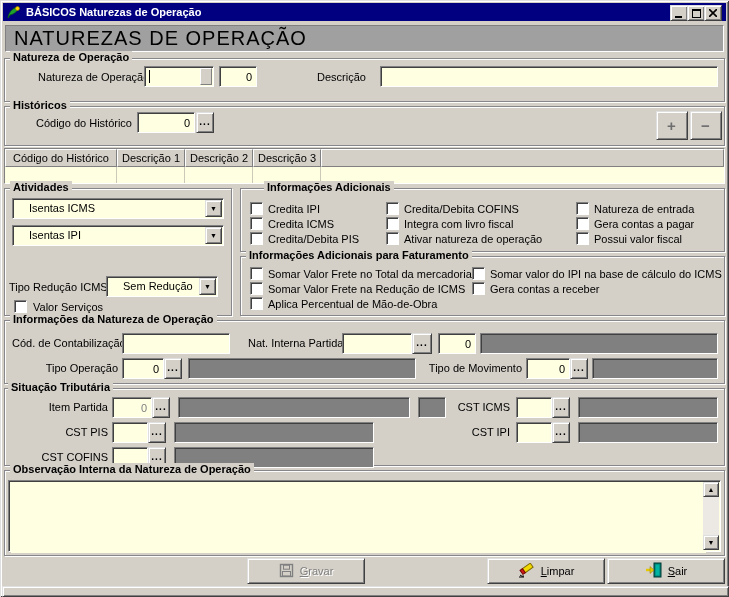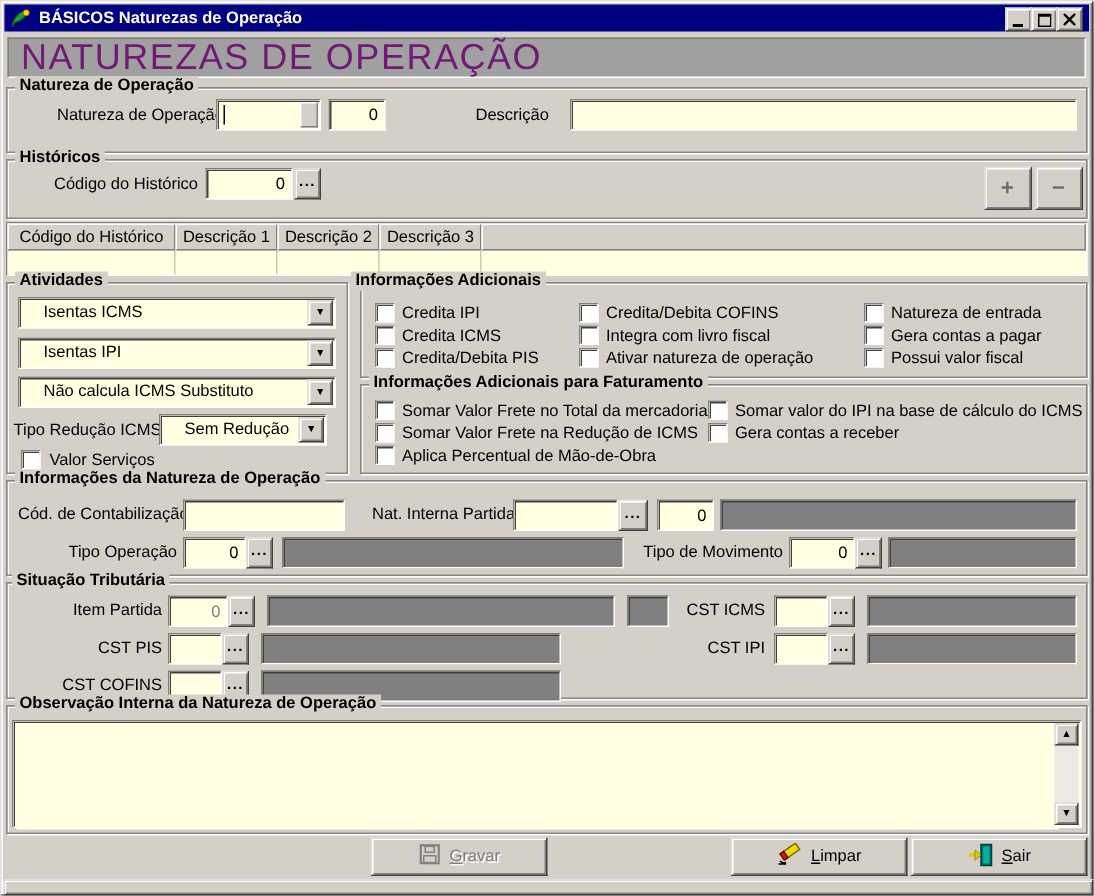--- a/index.html
+++ b/index.html
@@ -16,21 +16,21 @@
   .appicon { margin-left:3px; width:16px; height:14px; display:inline-flex; }
   .ttl { color:#fff; font-weight:bold; margin-left:4px; white-space:nowrap; }
   .wbtn { position:absolute; top:2px; width:16px; height:14px; background:#d4d0c8;
     border:1px solid; border-color:#dfdfdf #404040 #404040 #dfdfdf;
     box-shadow: inset 1px 1px 0 #fff, inset -1px -1px 0 #808080;
     display:flex; align-items:center; justify-content:center; }
   
   .headerband { position:absolute; left:5px; top:25px; width:719px; height:27px;
     background:#a0a0a0; border:1px solid; border-color:#808080 #fff #fff #808080;
     display:flex; align-items:center; box-sizing:border-box; }
-  .headerband span { color:#701a75; font-size:24px; margin-left:8px; letter-spacing:1px; white-space:nowrap; }
+  .headerband span { color:#000000; font-size:20px; margin-left:8px; letter-spacing:1px; white-space:nowrap; }
   
   .box { position:absolute; border:1px solid #87878b; box-sizing:border-box;
     box-shadow: 1px 1px 0 rgba(255,255,255,.95), inset 1px 1px 0 rgba(255,255,255,.95); }
   .cap { position:absolute; font-weight:bold; background:#d4d0c8; padding:0 3px;
     z-index:4; white-space:nowrap; height:13px; line-height:13px; }
   
   .lbl { position:absolute; white-space:nowrap; z-index:3; }
   .lbl-r { text-align:right; }
   
   .fld, .ro, .combo, .tblwrap, .obsbox {
@@ -127,21 +127,21 @@
   <div class="box" style="left:4px;top:188px;width:228px;height:128px"></div>
   <div class="box" style="left:240px;top:188px;width:485px;height:64px"></div>
   <div class="box" style="left:240px;top:256px;width:485px;height:60px"></div>
   <div class="box" style="left:4px;top:320px;width:721px;height:64px"></div>
   <div class="box" style="left:4px;top:388px;width:721px;height:78px"></div>
   <div class="box" style="left:4px;top:470px;width:721px;height:86px"></div>
 
   <span class="cap" style="left:10px;top:51px">Natureza de Operação</span>
   <span class="cap" style="left:10px;top:99px">Históricos</span>
   <span class="cap" style="left:10px;top:181px">Atividades</span>
-  <span class="cap" style="left:234px;top:181px">Informações Adicionais</span>
+  <span class="cap" style="left:264px;top:181px">Informações Adicionais</span>
   <span class="cap" style="left:246px;top:249px">Informações Adicionais para Faturamento</span>
   <span class="cap" style="left:10px;top:313px">Informações da Natureza de Operação</span>
   <span class="cap" style="left:8px;top:381px">Situação Tributária</span>
   <span class="cap" style="left:10px;top:463px">Observação Interna da Natureza de Operação</span>
 
   <span class="lbl" style="left:38px;top:71px">Natureza de Operação</span>
   <div class="fld" style="left:144px;top:66px;width:70px">
     <span class="caret"></span>
     <span class="innerbtn"></span>
   </div>
@@ -177,26 +177,20 @@
     <span class="cbtn">
         <i>▼</i>
       </span>
   </div>
   <div class="combo" style="left:12px;top:225px;width:212px">
     <span class="cval">Isentas IPI</span>
     <span class="cbtn">
         <i>▼</i>
       </span>
   </div>
-  <div class="combo" style="left:12px;top:251px;width:212px">
-    <span class="cval">Não calcula ICMS Substituto</span>
-    <span class="cbtn">
-        <i>▼</i>
-      </span>
-  </div>
   <span class="lbl" style="left:9px;top:281px">Tipo Redução ICMS</span>
   <div class="combo" style="left:106px;top:276px;width:112px">
     <span class="cval">Sem Redução</span>
     <span class="cbtn">
         <i>▼</i>
       </span>
   </div>
   <div class="cb" style="left:14px;top:300px"></div>
   <span class="lbl" style="left:33px;top:301px">Valor Serviços</span>
 

